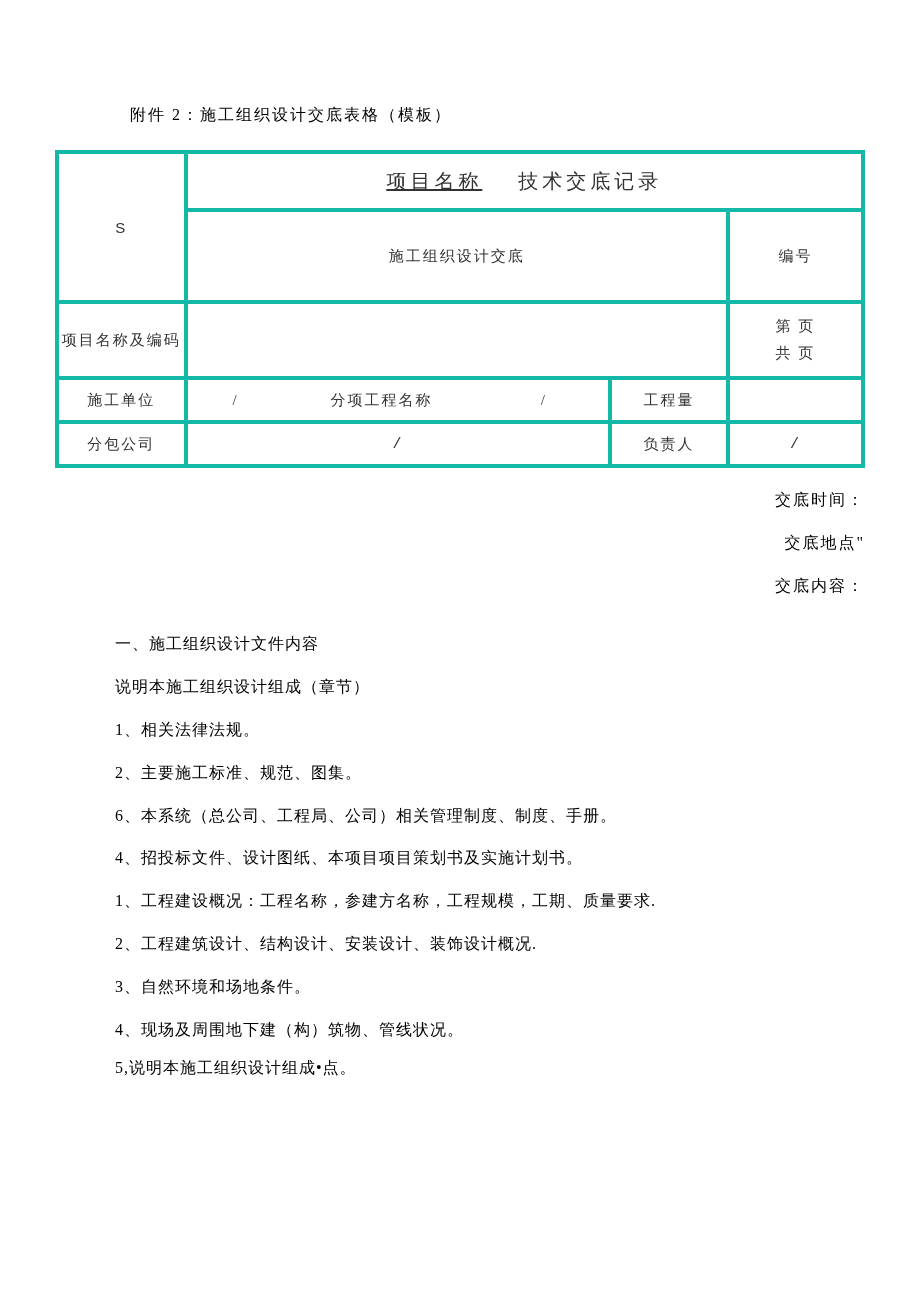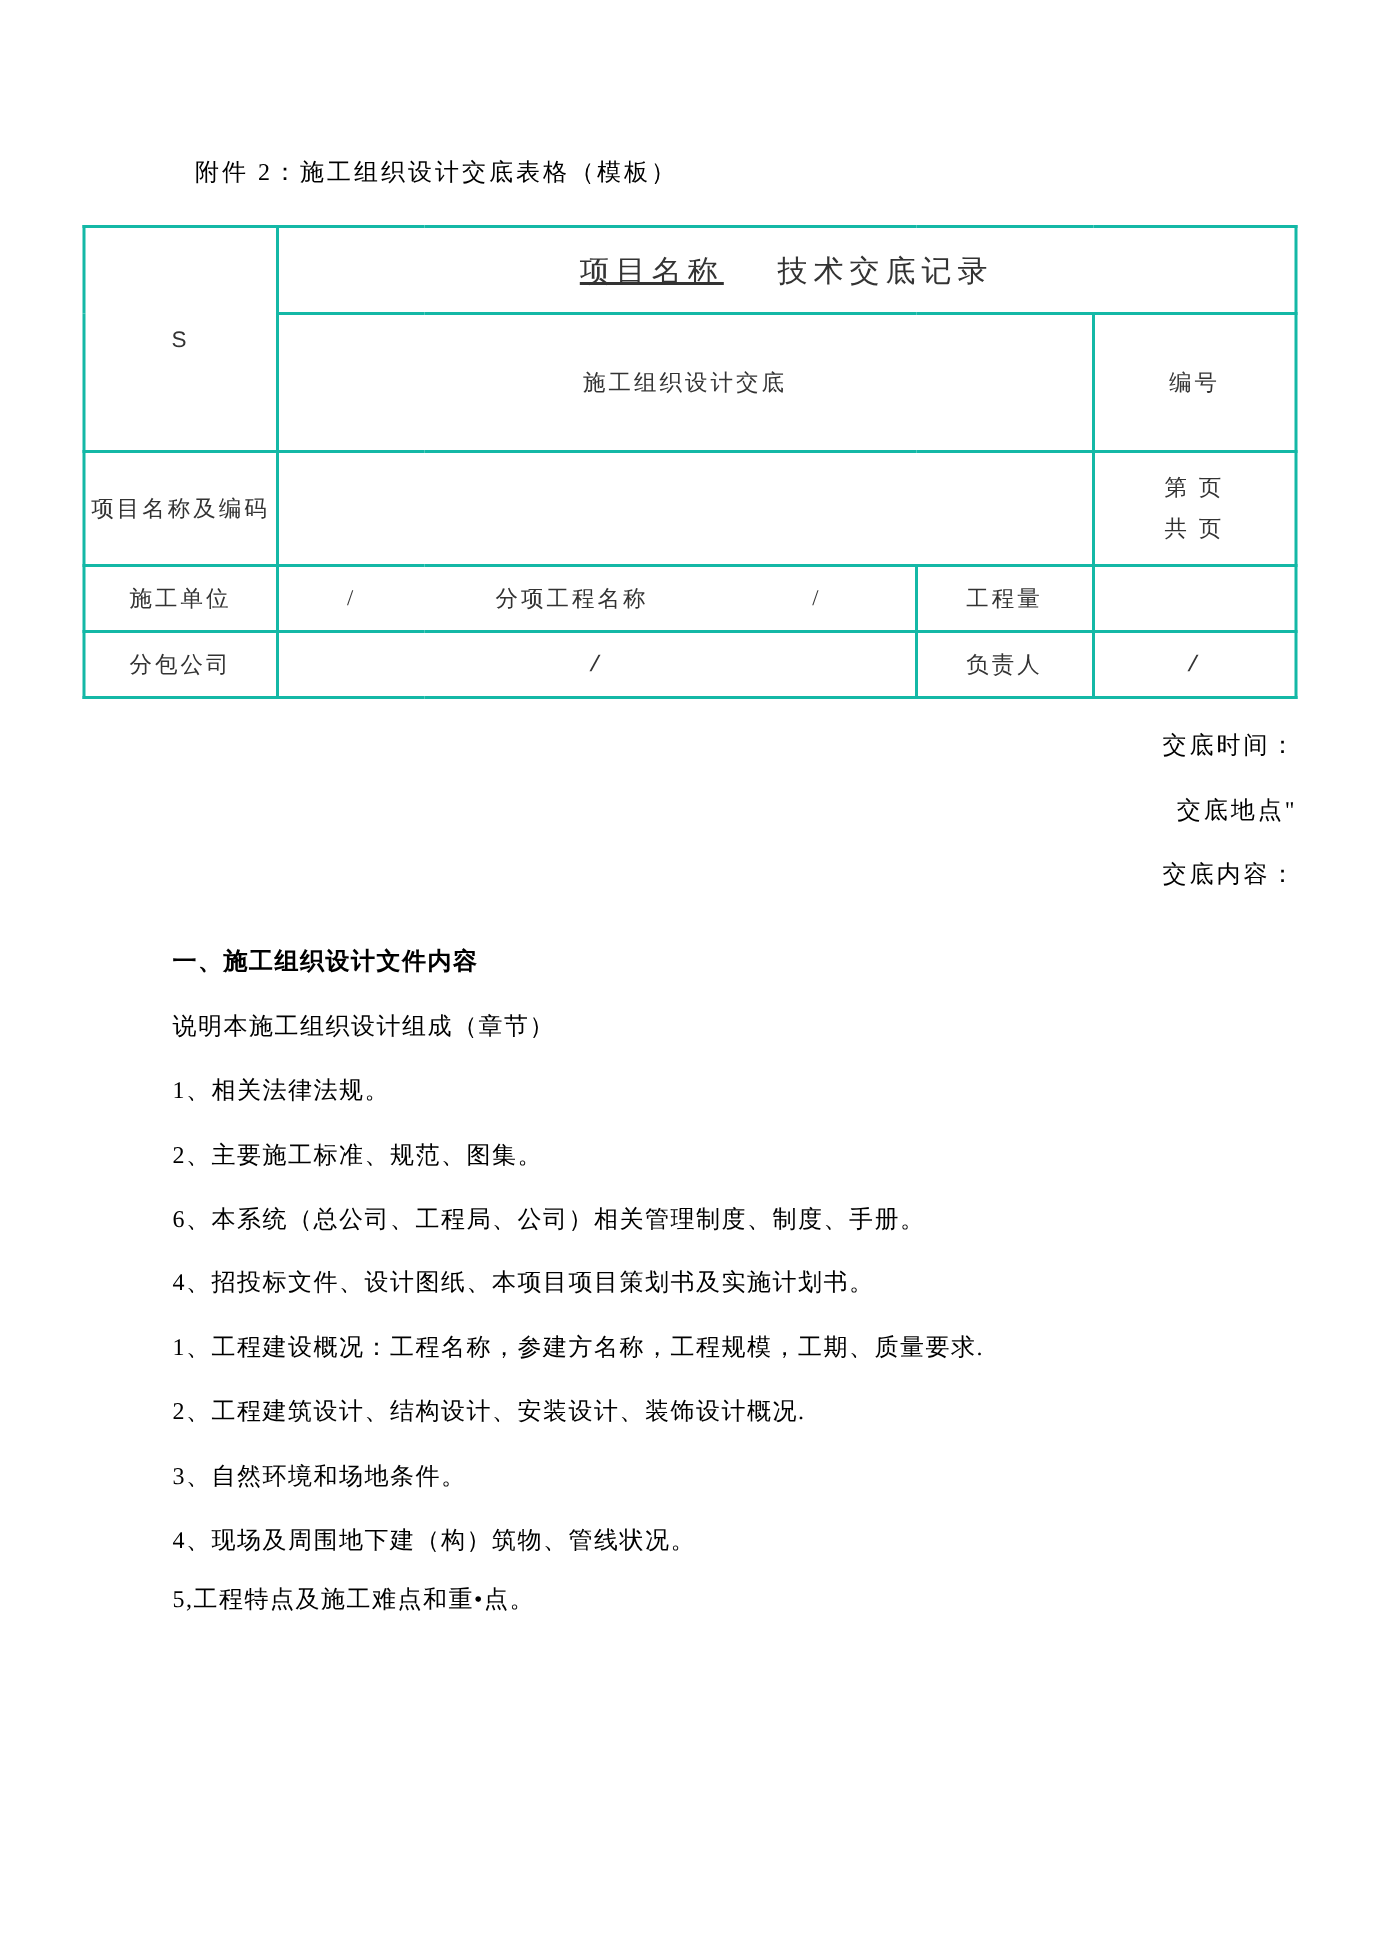--- a/index.html
+++ b/index.html
@@ -16,21 +16,21 @@
       letter-spacing: 2px;
       margin-left: 75px;
       margin-bottom: 24px;
     }
     table.form {
       border-collapse: collapse;
       width: 100%;
       table-layout: fixed;
     }
     table.form td {
-      border: 2px solid #14b8a6;
+      border: 4px solid #14b8a6;
       font-size: 15px;
       text-align: center;
       vertical-align: middle;
       padding: 4px 2px;
       letter-spacing: 2px;
       color: #333;
     }
     .row-header { height: 58px; }
     .row-sub    { height: 92px; }
     .row-proj   { height: 76px; }
@@ -54,21 +54,21 @@
       letter-spacing: 2px;
     }
     .content-lines .line { margin-bottom: 6px; text-align: right; }
     .body-section {
       margin-top: 26px;
       padding-left: 60px;
       font-size: 16px;
       line-height: 1.8;
       letter-spacing: 1px;
     }
-    .body-section .h { font-weight: bold; margin-top: 22px; margin-bottom: 14px; }
+    .body-section .h { font-weight: normal; margin-top: 22px; margin-bottom: 14px; }
     .body-section .p { margin-bottom: 14px; }
     .after-note {
       margin-top: 6px;
       padding-left: 60px;
       font-size: 16px;
       letter-spacing: 1px;
     }
     .noborder-left  { border-left: none !important; }
     .noborder-right { border-right: none !important; }
   </style>
@@ -140,13 +140,13 @@
     <div class="p">1、相关法律法规。</div>
     <div class="p">2、主要施工标准、规范、图集。</div>
     <div class="p">6、本系统（总公司、工程局、公司）相关管理制度、制度、手册。</div>
     <div class="p">4、招投标文件、设计图纸、本项目项目策划书及实施计划书。</div>
     <div class="p">1、工程建设概况：工程名称，参建方名称，工程规模，工期、质量要求.</div>
     <div class="p">2、工程建筑设计、结构设计、安装设计、装饰设计概况.</div>
     <div class="p">3、自然环境和场地条件。</div>
     <div class="p">4、现场及周围地下建（构）筑物、管线状况。</div>
   </div>
 
-<div class="after-note">5,工程特点及施工难点和重•点。</div>
+<div class="after-note">5,说明本施工组织设计组成•点。</div>
 
 </body></html>

